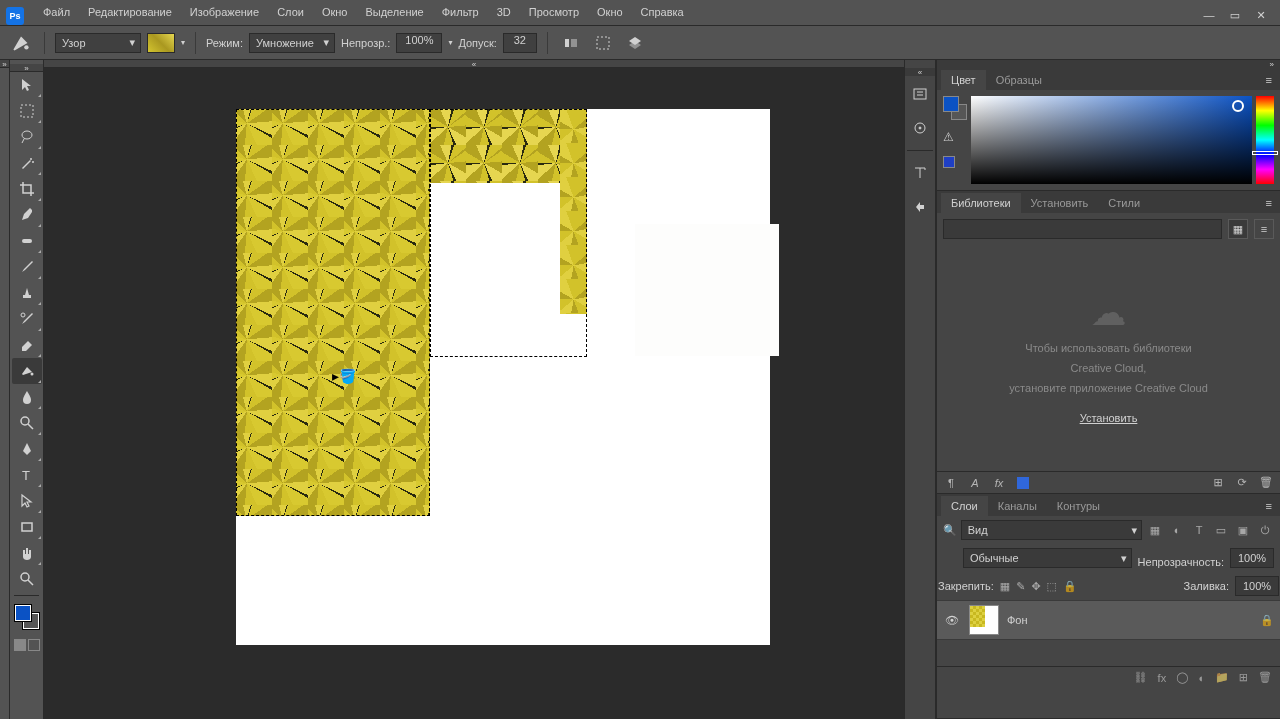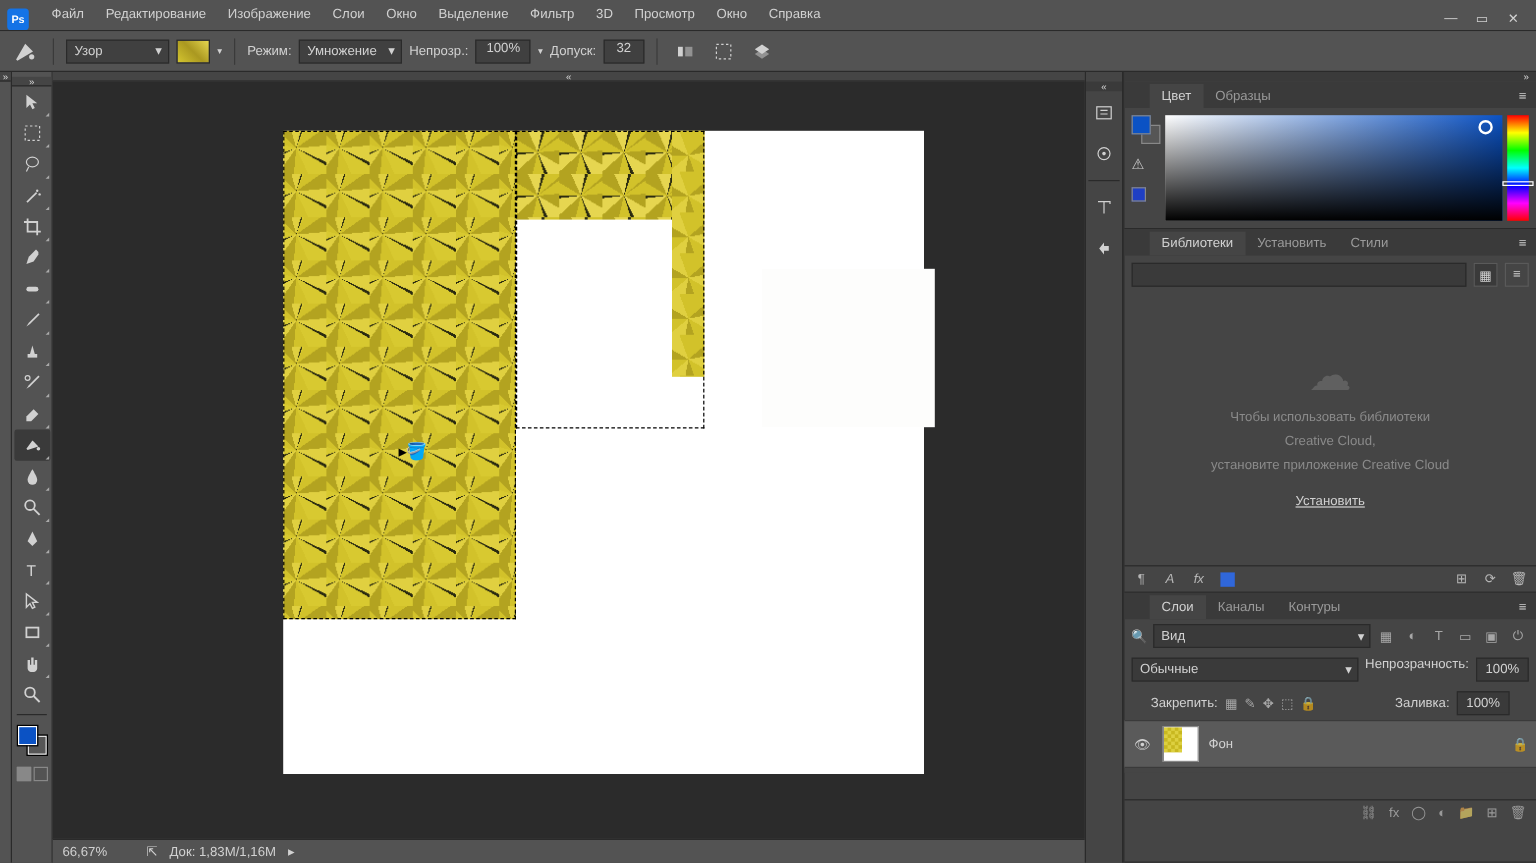--- a/index.html
+++ b/index.html
@@ -57,21 +57,21 @@
 .status-zoom { width: 60px; }
 .status-expand { cursor: pointer; }
 
 .collapsed-panels { width: 32px; background: #454545; border-left: 1px solid #2a2a2a; border-right: 1px solid #2a2a2a; display: flex; flex-direction: column; padding-top: 8px; gap: 2px; }
 .cp-expand { height: 8px; background: #3a3a3a; font-size: 8px; text-align: center; cursor: pointer; }
 .cp-btn { width: 28px; height: 28px; margin: 2px auto; display: flex; align-items: center; justify-content: center; cursor: pointer; }
 
 .panels-right { width: 344px; background: #454545; display: flex; flex-direction: column; border-left: 1px solid #2a2a2a; }
 .pr-expand { height: 8px; background: #3a3a3a; font-size: 8px; text-align: right; padding-right: 6px; cursor: pointer; }
 .panel { border-bottom: 1px solid #2a2a2a; }
-.panel-tabs { height: 22px; display: flex; align-items: flex-end; background: #3a3a3a; padding-left: 21px; }
+.panel-tabs { height: 22px; display: flex; align-items: flex-end; background: #3a3a3a; padding-left: 4px; }
 .panel-tab { padding: 4px 10px; font-size: 11px; color: #9a9a9a; cursor: pointer; }
 .panel-tab.active { background: #454545; color: #d1d1d1; }
 .panel-menu { margin-left: auto; padding: 4px 8px; cursor: pointer; }
 
 .color-panel-body { height: 100px; display: flex; padding: 6px; gap: 4px; }
 .color-swatches-mini { width: 24px; display: flex; flex-direction: column; gap: 10px; }
 .cs-pair { position: relative; height: 24px; }
 .cs-fg { position: absolute; width: 16px; height: 16px; left: 0; top: 0; background: #0b52c4; border: 1px solid #888; z-index: 2; }
 .cs-bg { position: absolute; width: 16px; height: 16px; right: 0; bottom: 0; background: #565656; border: 1px solid #888; }
 .warn-icon { font-size: 12px; }
@@ -92,25 +92,25 @@
 .lib-footer { height: 22px; border-top: 1px solid #2a2a2a; display: flex; align-items: center; justify-content: flex-end; gap: 8px; padding: 0 6px; }
 .lib-ficon { width: 16px; height: 16px; opacity: 0.8; cursor: pointer; display: inline-flex; align-items: center; justify-content: center; }
 .lib-ficon-sq { width: 12px; height: 12px; background: #2b6fff; }
 
 .layers-body { display: flex; flex-direction: column; }
 .layers-searchrow { display: flex; gap: 4px; padding: 4px 6px; align-items: center; }
 .layers-search { flex: 1; display:flex; align-items:center; }
 .layers-search-sel { background: #3a3a3a; border: 1px solid #2a2a2a; height: 20px; flex: 1; font-size: 11px; color: #d1d1d1; padding: 0 6px; display:flex; align-items:center; position:relative; }
 .layers-search-sel::after { content:'▾'; position:absolute; right:4px; }
 .lf-icon { width: 18px; height: 18px; display: flex; align-items: center; justify-content: center; opacity: 0.7; cursor:pointer; }
-.layers-blendrow { display: flex; gap: 6px; padding: 4px 6px; align-items: flex-start; }
+.layers-blendrow { display: flex; gap: 6px; padding: 4px 6px; align-items: flex-end; margin-left: 20px; }
 .layers-blend { background: #3a3a3a; border: 1px solid #2a2a2a; height: 20px; flex: 1; padding: 0 6px; display:flex; align-items:center; position:relative; }
 .layers-blend::after { content:'▾'; position:absolute; right:4px; }
 .layers-numbox { background: #3a3a3a; border: 1px solid #2a2a2a; height: 20px; width: 44px; text-align: center; display:flex; align-items:center; justify-content:center; position:relative; }
-.layers-lockrow { display: flex; gap: 6px; padding: 4px 22px; align-items: center; }
+.layers-lockrow { display: flex; gap: 6px; padding: 4px 1px; align-items: center; }
 .lock-icons { display: flex; gap: 6px; }
 .lock-icons > span { opacity: 0.7; cursor: pointer; }
 .layers-list { height: 44px; background: #454545; }
 .layer-row { display: flex; align-items: center; height: 40px; background: #5a5a5a; padding: 0 6px; gap: 8px; border-top:1px solid #3a3a3a; border-bottom:1px solid #3a3a3a; }
 .layer-vis { width: 18px; text-align: center; cursor: pointer; }
 .layer-thumb { width: 30px; height: 30px; background: #fff; border: 1px solid #888; position: relative; overflow: hidden; }
 .layer-thumb-tex { position: absolute; left: 0; top: 0; width: 55%; height: 75%; background: repeating-conic-gradient(#c8b820 0 90deg, #ddd040 90deg 180deg) 0 0/6px 6px; }
 .layer-name { flex: 1; }
 .layer-lock-icon { opacity: 0.7; }
 .layers-footer { height: 22px; border-top: 1px solid #2a2a2a; display: flex; align-items: center; justify-content: flex-end; gap: 10px; padding: 0 8px; margin-top: 22px; }
@@ -331,26 +331,20 @@
       <div class="canvas">
         <div class="texture1"></div>
         <div class="texture2"></div>
         <div class="texture3"></div>
         <div class="ghost-sel"></div>
       </div>
       <div class="marquee m1"></div>
       <div class="marquee m2"></div>
       <div class="cursor-bucket">▸🪣</div>
     </div>
-    <div class="statusbar">
-      <span class="status-zoom">66,67%</span>
-      <span class="status-expand">⇱</span>
-      <span>Док: 1,83M/1,16M</span>
-      <span>▸</span>
-    </div>
   </div>
 
   <div class="collapsed-panels">
     <div class="cp-expand">«</div>
     <div class="cp-btn">
         <svg width="16" height="16" viewBox="0 0 16 16" fill="none" stroke="#d1d1d1">
           <rect x="2" y="3" width="12" height="10"></rect>
           <path d="M5 6h6M5 9h6"></path>
         </svg>
       </div>

